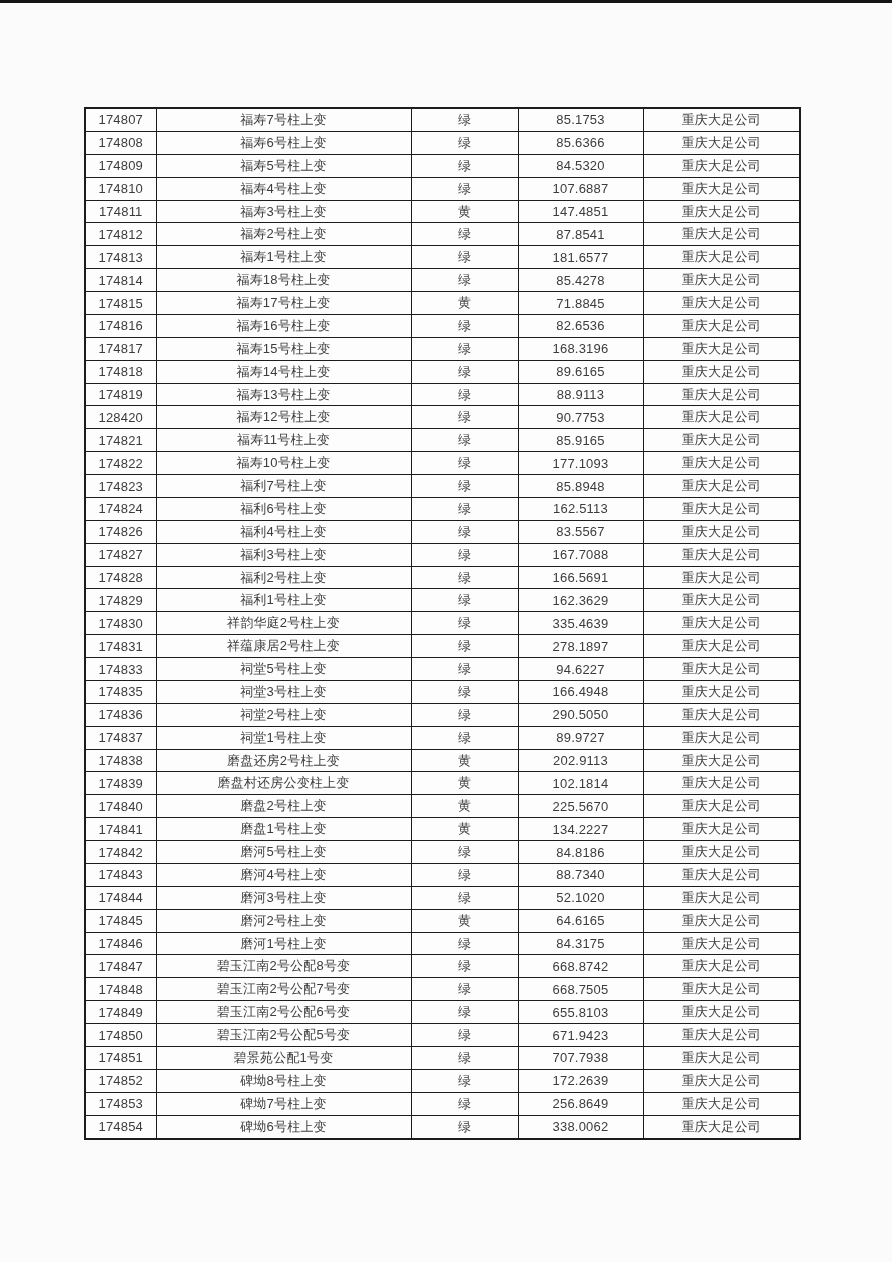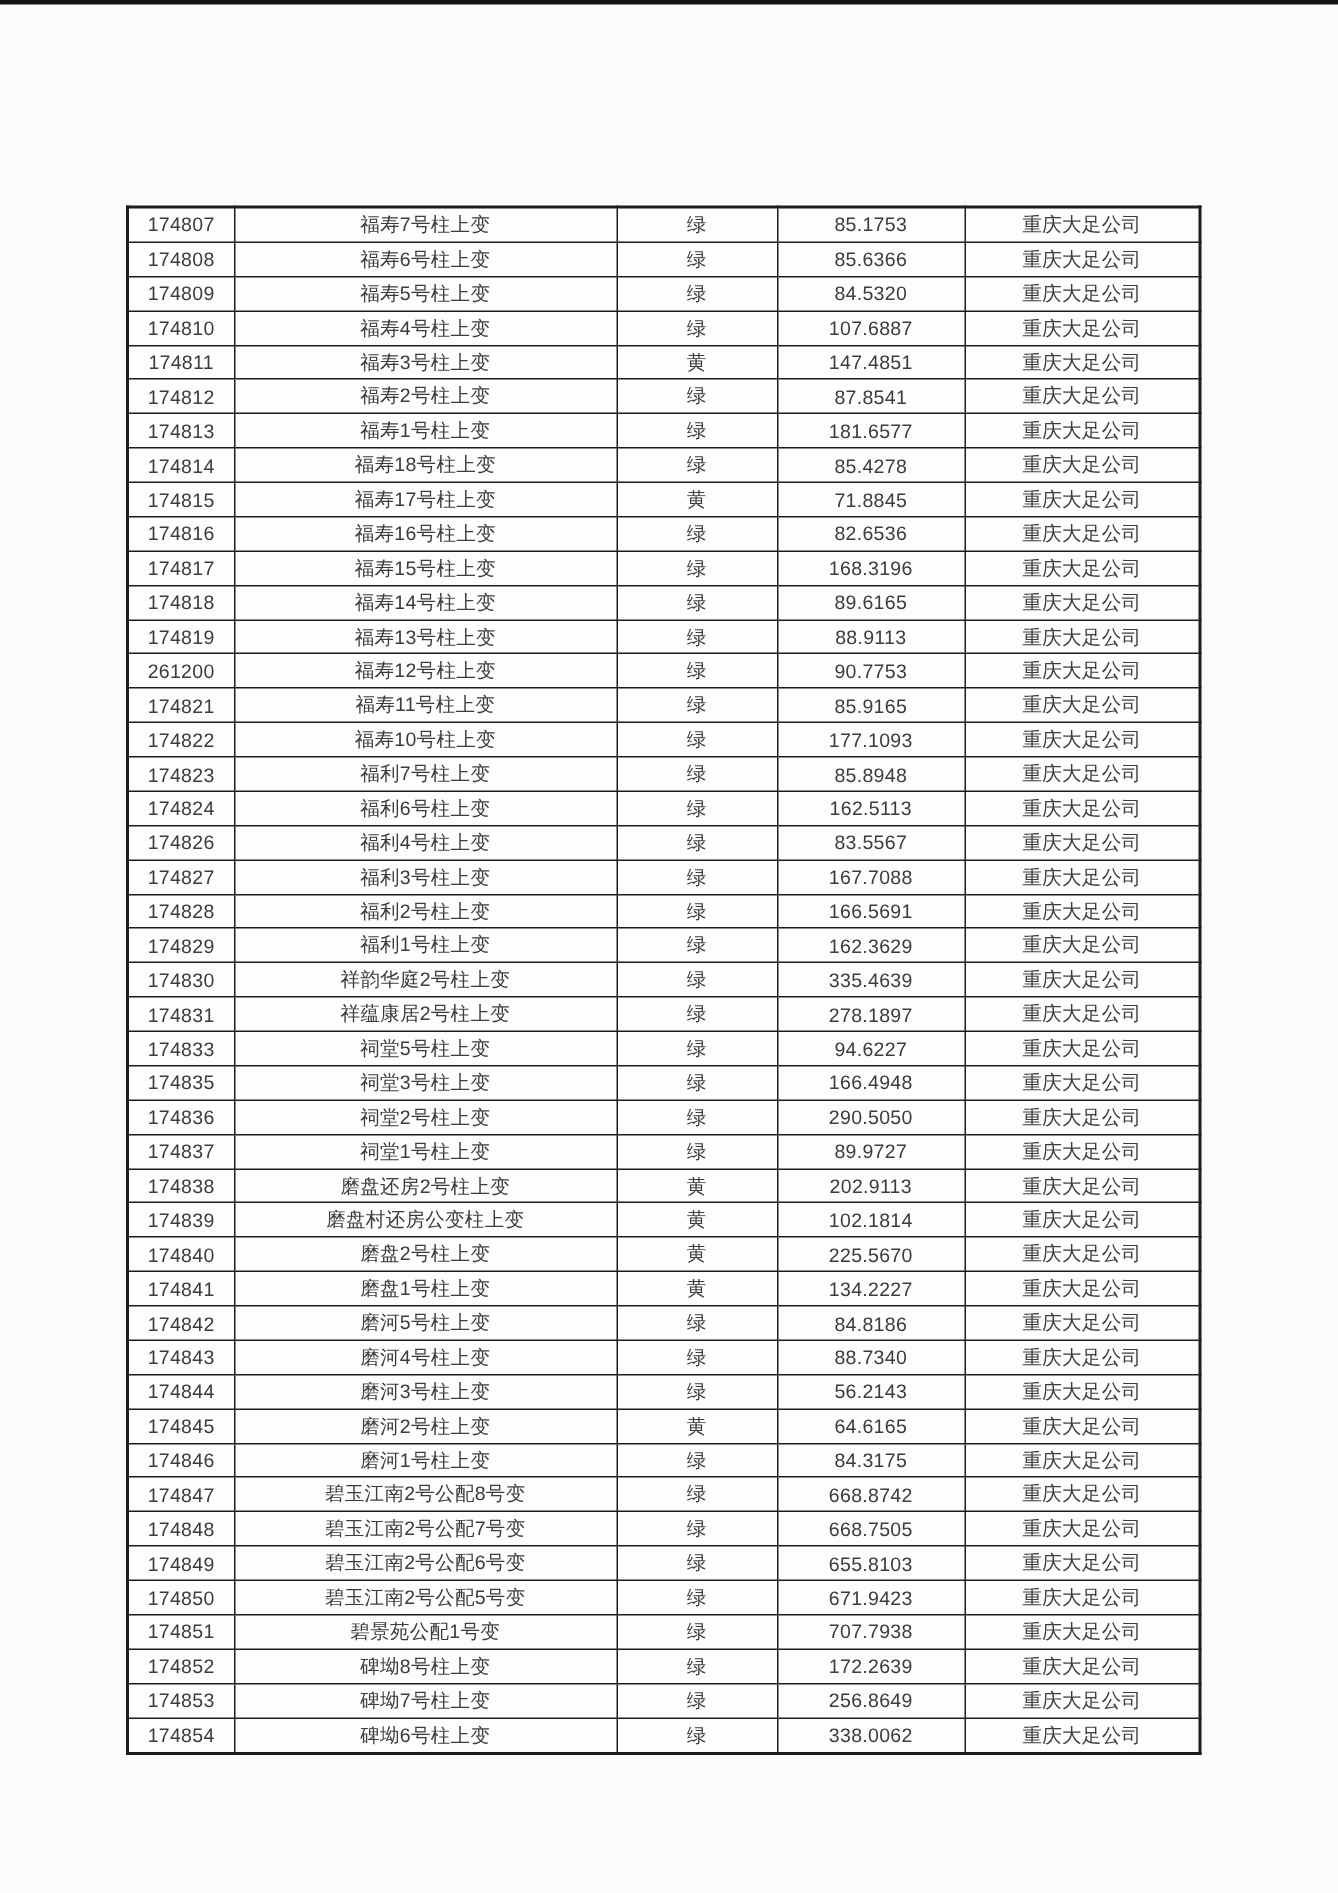--- a/index.html
+++ b/index.html
@@ -25,21 +25,20 @@
   .doc-table {
     position: absolute;
     left: 84px;
     top: 107px;
     width: 715px;
     height: 1033px;
     border-collapse: collapse;
     table-layout: fixed;
     border: 2px solid #1c1c1c;
     background: #fdfdfd;
-    margin-top: 30px;
   }
   .doc-table td {
     border: 1px solid #1c1c1c;
     text-align: center;
     vertical-align: middle;
     font-size: 13px;
     color: #3c3c3c;
     padding: 0;
     white-space: nowrap;
     overflow: hidden;
@@ -164,21 +163,21 @@
 
   <tr>
     <td>174819</td>
     <td>福寿13号柱上变</td>
     <td>绿</td>
     <td>88.9113</td>
     <td>重庆大足公司</td>
   </tr>
 
   <tr>
-    <td>261200</td>
+    <td>128420</td>
     <td>福寿12号柱上变</td>
     <td>绿</td>
     <td>90.7753</td>
     <td>重庆大足公司</td>
   </tr>
 
   <tr>
     <td>174821</td>
     <td>福寿11号柱上变</td>
     <td>绿</td>
@@ -338,21 +337,21 @@
     <td>磨河4号柱上变</td>
     <td>绿</td>
     <td>88.7340</td>
     <td>重庆大足公司</td>
   </tr>
 
   <tr>
     <td>174844</td>
     <td>磨河3号柱上变</td>
     <td>绿</td>
-    <td>56.2143</td>
+    <td>52.1020</td>
     <td>重庆大足公司</td>
   </tr>
 
   <tr>
     <td>174845</td>
     <td>磨河2号柱上变</td>
     <td>黄</td>
     <td>64.6165</td>
     <td>重庆大足公司</td>
   </tr>

